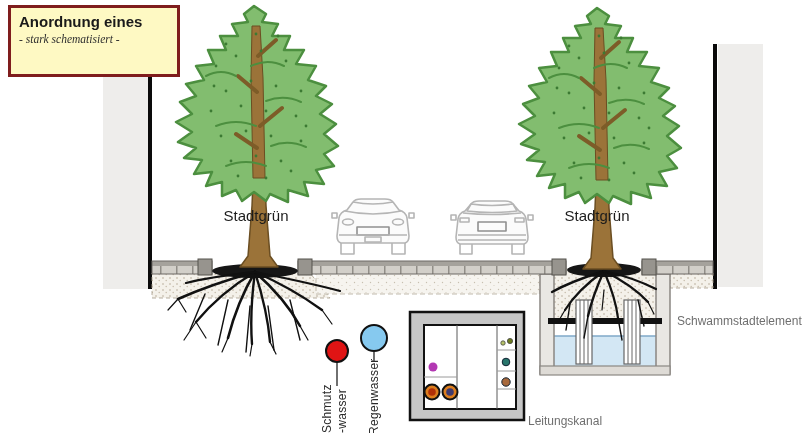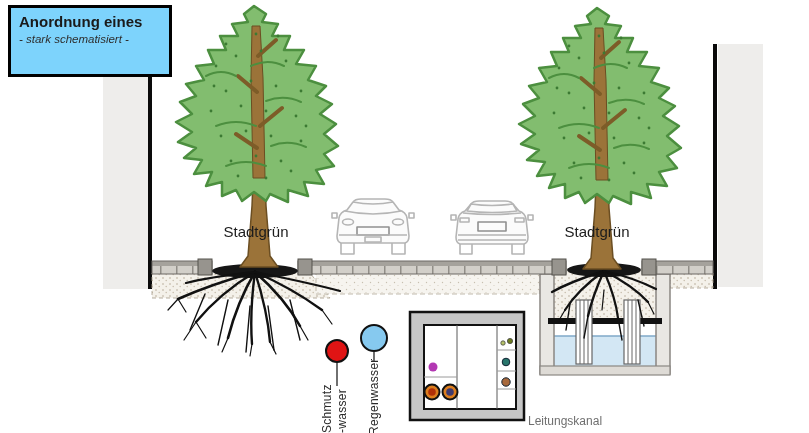--- a/index.html
+++ b/index.html
@@ -3,26 +3,26 @@
 <meta charset="utf-8">
 <style>
   html,body{margin:0;padding:0;background:#fff;}
   .canvas{position:relative;width:809px;height:433px;background:#fff;overflow:hidden;
           font-family:"Liberation Sans",sans-serif;}
   .abs{position:absolute;}
   
   .wallband{position:absolute;background:var(--c-wallband,#eeedeb);}
   .wallline{position:absolute;background:#0a0a0a;}
   
-  .titlebox{position:absolute;left:8px;top:5px;width:150px;height:62px;background:#7dd3fc;
-            border:3px solid #000000;padding:4px 0 0 8px;box-sizing:content-box;z-index:30;}
+  .titlebox{position:absolute;left:8px;top:5px;width:150px;height:62px;background:#fef9c3;
+            border:3px solid #7f1d1d;padding:4px 8px 0 8px;box-sizing:content-box;z-index:30;}
   .titlebox .t1{font-size:15px;font-weight:bold;color:#1a1a1a;line-height:19px;}
-  .titlebox .t2{font-size:11.5px;font-style:italic;color:#2e2e2e;line-height:15px;margin-top:1px;}
-  
-  .stadt{position:absolute;width:110px;text-align:center;font-size:15px;color:#1c1c1c;z-index:20;margin-top:16px;}
+  .titlebox .t2{font-size:11.5px;font-style:italic;color:#2e2e2e;line-height:15px;margin-top:1px;font-family:Liberation Serif, serif;}
+  
+  .stadt{position:absolute;width:110px;text-align:center;font-size:15px;color:#1c1c1c;z-index:20;}
   .graycap{position:absolute;font-size:12px;color:var(--c-captext,#6f6f6f);line-height:15px;z-index:20;}
   .vlabel{position:absolute;writing-mode:vertical-rl;transform:rotate(180deg);
           font-size:12px;color:#2a2a2a;line-height:15px;letter-spacing:.3px;z-index:20;}
   
   svg{display:block;}
   .foliage{fill:var(--c-foliage,#82bd6f);stroke:var(--c-foliageline,#4c8f3f);stroke-width:2.5;stroke-linejoin:round;}
   .squig{fill:none;stroke:var(--c-foliageline,#4c8f3f);stroke-width:2;stroke-linecap:round;}
   .speck{fill:#3c7a33;}
   .trunk{fill:var(--c-trunk,#9b7339);stroke:#6b4e22;stroke-width:1.5;stroke-linejoin:round;}
   .branch{stroke:#7d5c28;stroke-width:4;stroke-linecap:round;fill:none;}
@@ -261,20 +261,21 @@
 
   <div class="titlebox">
     <div class="t1">Anordnung eines</div>
     <div class="t2">- stark schematisiert -</div>
   </div>
 
   <div class="stadt" style="left:201px;top:207px;">Stadtgrün</div>
   <div class="stadt" style="left:542px;top:207px;">Stadtgrün</div>
 
   <div class="graycap" style="left:677px;top:314px;">
+    <div>Schwammstadtelement</div>
   </div>
 
   <div class="graycap" style="left:528px;top:414px;">Leitungskanal</div>
 
   <div class="vlabel" style="left:320px;top:387px;height:46px;">
     <div>Schmutz</div>
     <div>-wasser</div>
   </div>
   <div class="vlabel" style="left:367px;top:363px;height:72px;">Regenwasser</div>
 

